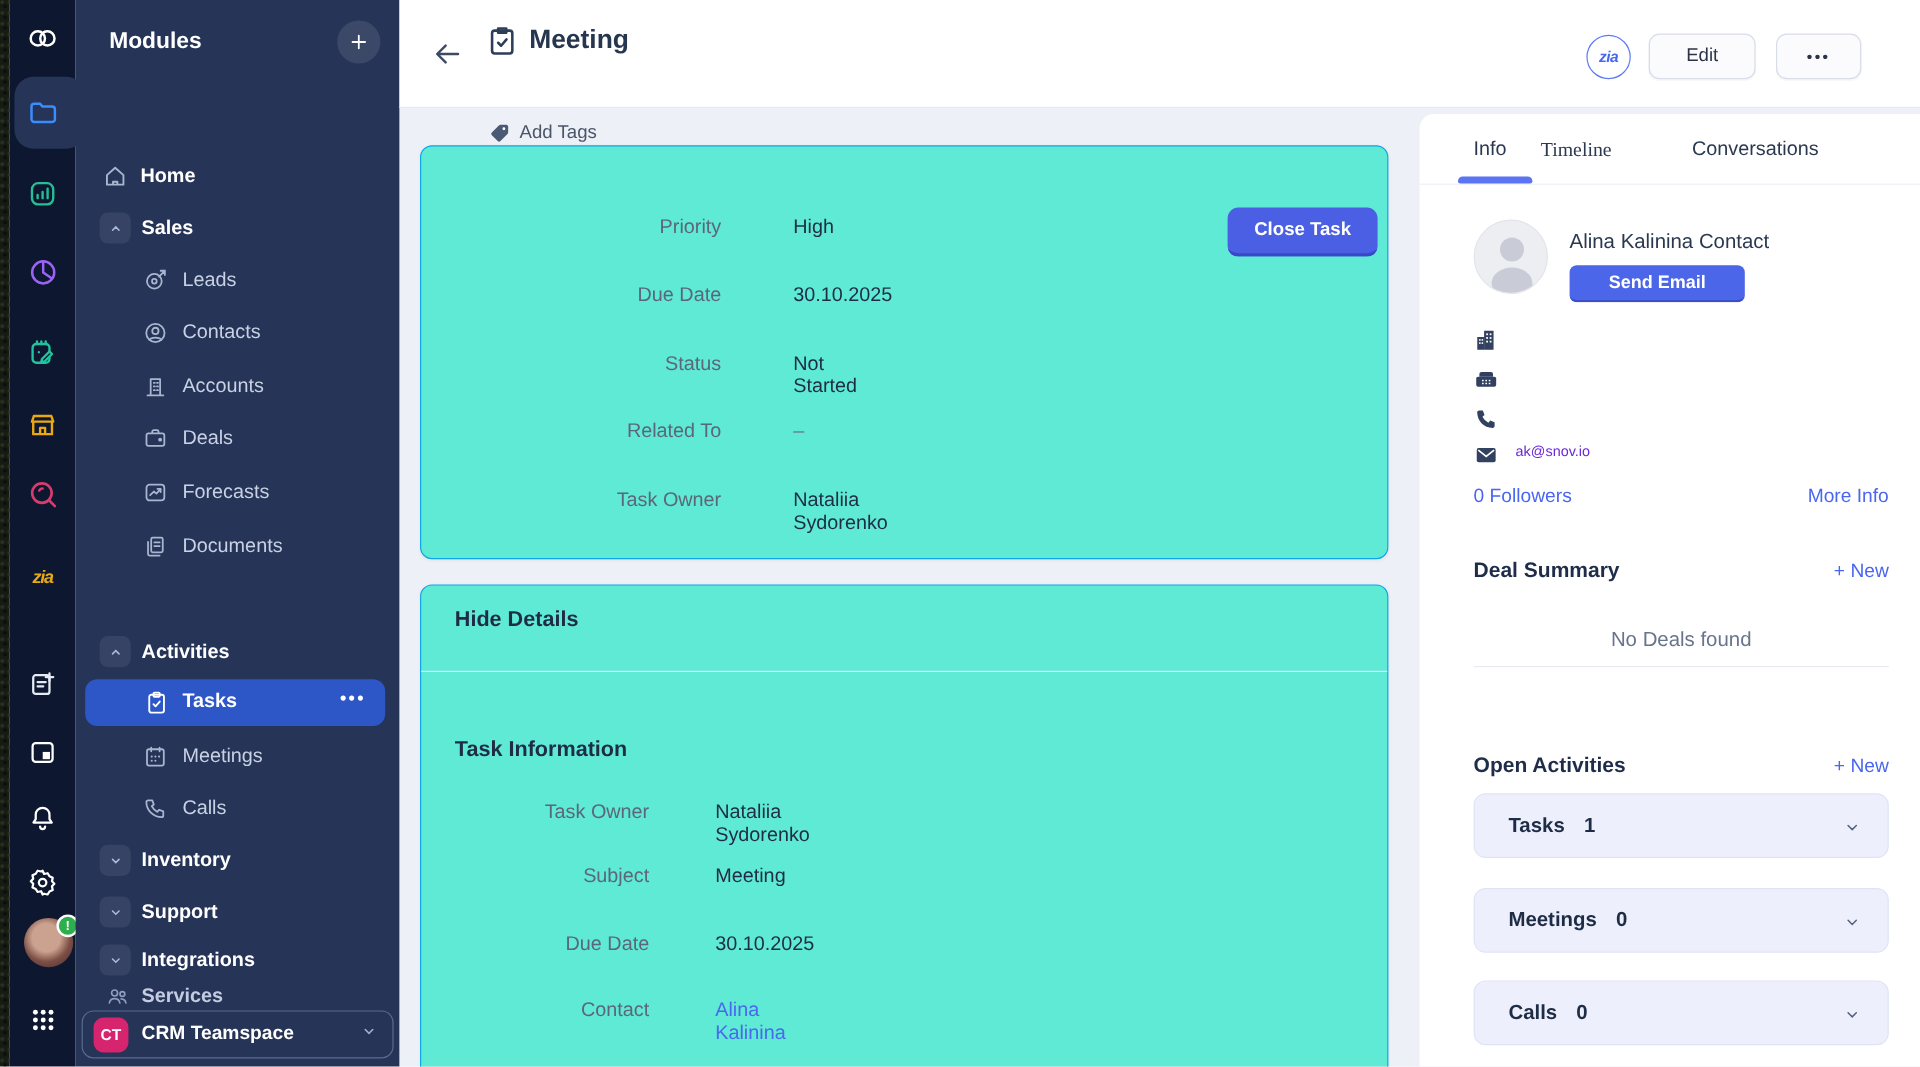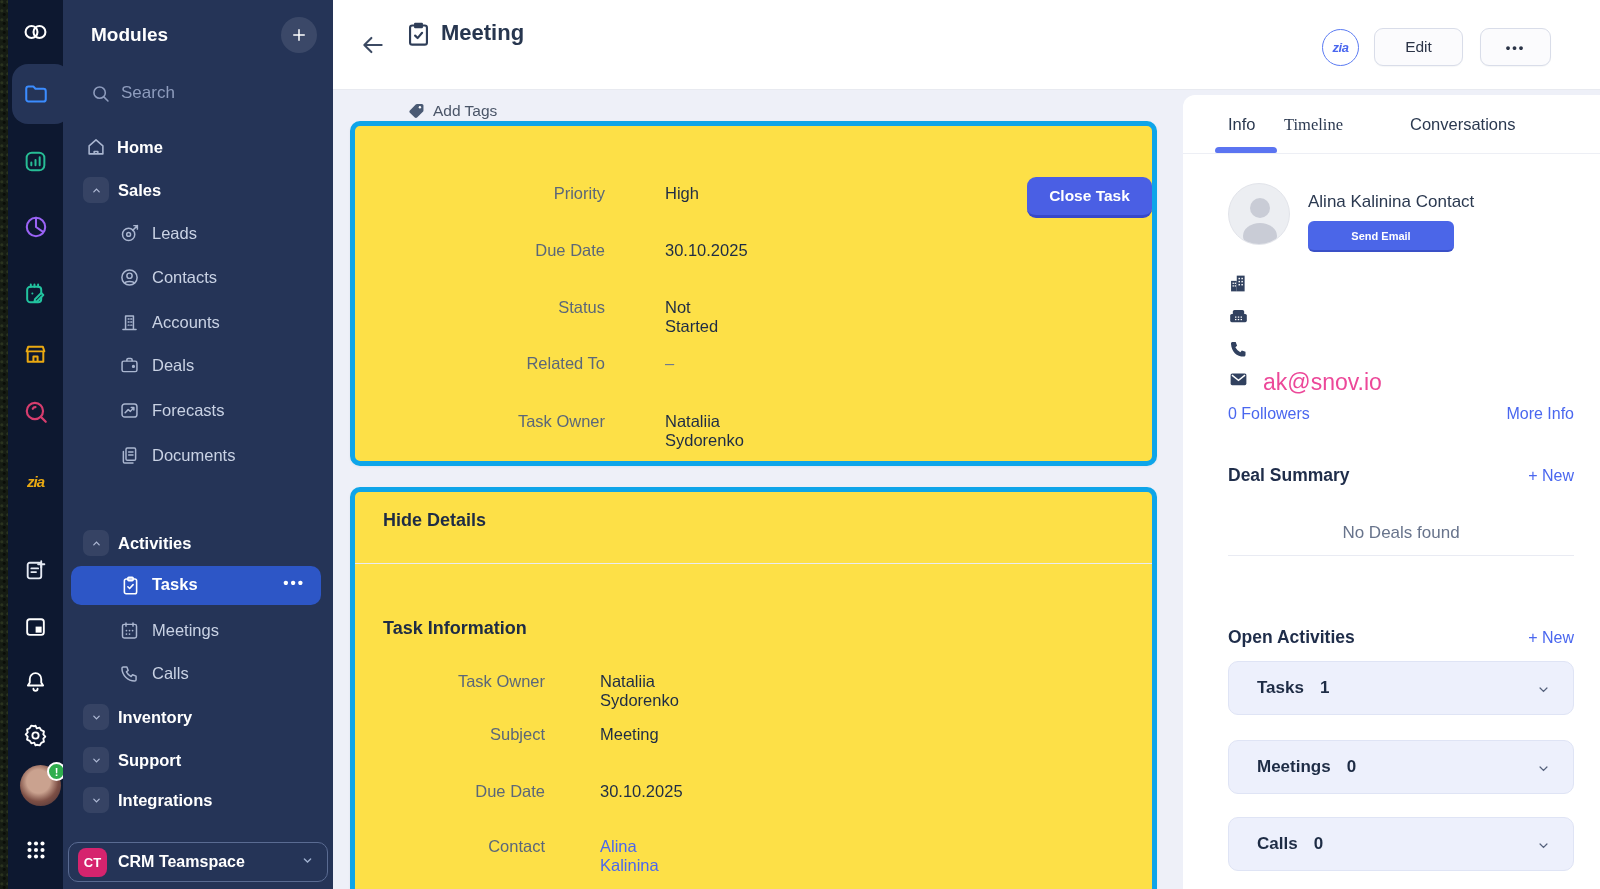--- a/index.html
+++ b/index.html
@@ -62,21 +62,21 @@
   .tagrow span { font-size:15.5px; color:#4a5568; }
   .zia-btn { position:absolute; left:989px; top:29px; width:37px; height:37px; border-radius:50%;
     border:1.6px solid #5c7cf3; background:#fff; color:#4a67ef; font-style:italic; font-weight:bold; font-size:13px;
     display:flex; align-items:center; justify-content:center; cursor:pointer; letter-spacing:-0.5px; }
   .btn { position:absolute; top:28px; height:38px; background:#fbfbfd; border:1px solid #d9dde9; border-radius:9px;
     font-size:15.5px; color:#2b3447; display:flex; align-items:center; justify-content:center; cursor:pointer;
     box-shadow:0 1px 1px rgba(25,39,80,0.04); }
   .btn-edit { left:1041px; width:89px; }
   .btn-more { left:1147px; width:71px; letter-spacing:2px; font-weight:bold; font-size:13px; }
 
-  .card { position:absolute; left:17px; width:807px; background:#fde047; border:5px solid #0ea5e9;
+  .card { position:absolute; left:17px; width:807px; background:#5eead4; border:1px solid #0ea5e9;
     border-radius:10px; box-shadow:0 1px 3px rgba(20,30,60,0.05); }
   .card1 { top:121px; height:345px; }
   .card2 { top:487px; height:460px; }
   .frow { position:absolute; height:22px; }
   .flabel { position:absolute; top:0; text-align:right; font-size:16.5px; color:#5b6779; }
   .fvalue { position:absolute; top:0; font-size:16.5px; color:#1e2c45; }
   .fvalue.link { color:#4a67ef; cursor:pointer; }
   .card1 .flabel { left:20px; width:230px; }
   .card1 .fvalue { left:310px; }
   .card2 .flabel { left:20px; width:170px; }
@@ -94,24 +94,24 @@
   .tab { position:absolute; top:20px; font-size:16.5px; color:#2b3950; cursor:pointer; }
   .tab.t0 { left:45px; font-weight:normal; }
   .tab.t1 { left:101px;font-family:Liberation Serif, serif; }
   .tab.t2 { left:227px; }
   .tab-underline { position:absolute; left:32px; top:52px; width:62px; height:6px; background:#5b74f1;
     border-radius:4px 4px 2px 2px; }
   .rp-avatar { position:absolute; left:45px; top:88px; width:62px; height:62px; border-radius:50%;
     background:#eceef2; border:1px solid #e2e4ea; overflow:hidden; }
   .rp-name { position:absolute; left:125px; top:97px; font-size:17px; color:#2b3950; }
   .send-email { position:absolute; left:125px; top:126px; width:146px; height:31px; background:#4b66e8;
-    border:none; border-bottom:2px solid #3a50c7; border-radius:6px; color:#fff; font-size:11px; font-weight:bold;
+    border:none; border-bottom:2px solid #3a50c7; border-radius:6px; color:#fff; font-size:15px; font-weight:bold;
     cursor:pointer; font-family:inherit; }
   .ci { position:absolute; left:45px; width:22px; height:22px; }
-  .rp-email { position:absolute; left:80px; top:274px; font-size:23px; color:#ec4899; cursor:pointer; }
+  .rp-email { position:absolute; left:80px; top:274px; font-size:12px; color:#6d28d9; cursor:pointer; }
   .rp-link { font-size:16px; color:#4a67ef; cursor:pointer; }
   .followers-row { position:absolute; left:45px; top:310px; width:346px; display:flex; justify-content:space-between; }
   .sec-row { position:absolute; left:45px; width:346px; display:flex; justify-content:space-between; align-items:baseline; }
   .sec-title { font-size:17.5px; font-weight:bold; color:#1f2d4a; }
   .no-deals { position:absolute; left:45px; top:428px; width:346px; text-align:center; font-size:17px; color:#68748c; }
   .rp-divider { position:absolute; left:45px; top:460px; width:346px; height:1px; background:#e9ebf3; }
   .acc { position:absolute; left:45px; width:346px; height:54px; background:#edf0fc; border:1px solid #dfe4f5;
     border-radius:10px; display:flex; align-items:center; cursor:pointer; }
   .acc .alabel { margin-left:28px; font-size:17px; font-weight:bold; color:#1e2c45; }
   .acc .acount { margin-left:16px; font-size:17px; font-weight:bold; color:#1e2c45; }
@@ -215,29 +215,20 @@
   </div>
 
   <div class="sidebar">
     <div class="sb-title">Modules</div>
     <div class="sb-add">
       <svg width="18" height="18" viewBox="0 0 24 24" fill="none" stroke="#fff" stroke-width="2" stroke-linecap="round">
           <path d="M12 5v14M5 12h14"></path>
         </svg>
     </div>
 
-    <div class="sb-search">
-      <span class="sicon2">
-        <svg width="21" height="21" viewBox="0 0 24 24" fill="none" stroke="#8e9cbd" stroke-width="1.8" stroke-linecap="round">
-            <circle cx="11" cy="11" r="6.5"></circle>
-            <path d="M15.8 15.8L20.5 20.5"></path>
-          </svg>
-      </span>
-      <span class="ph">Search</span>
-    </div>
 
     <div class="sb-row" style="top:133px">
       <span class="licon">
         <svg width="22" height="22" viewBox="0 0 24 24" fill="none" stroke="#aab6d0" stroke-width="1.7" stroke-linejoin="round">
             <path d="M4.5 10.8L12 4.2l7.5 6.6v8.7h-15v-8.7z"></path>
             <path d="M10 19.5v-2.6h4v2.6"></path>
           </svg>
       </span>
       <span class="hlabel">Home</span>
     </div>
@@ -370,20 +361,31 @@
       </span>
       <span class="glabel">Support</span>
     </div>
     <div class="sb-row" style="top:786px">
       <span class="chevbox">
         <svg width="13" height="13" viewBox="0 0 24 24" fill="none" stroke="#aeb9d4" stroke-width="2.4" stroke-linecap="round">
             <path d="M7 9.5l5 5 5-5"></path>
           </svg>
       </span>
       <span class="glabel">Integrations</span>
+    </div>
+    <div class="sb-row" style="top:816px">
+      <span class="sicon" style="left:24px">
+        <svg width="20" height="20" viewBox="0 0 24 24" fill="none" stroke="#8e9cbd" stroke-width="1.7" stroke-linecap="round">
+            <circle cx="9" cy="9" r="3"></circle>
+            <path d="M3.8 19c.4-3 2.8-4.4 5.2-4.4s4.8 1.4 5.2 4.4"></path>
+            <circle cx="16.8" cy="10" r="2.4"></circle>
+            <path d="M15.5 14.8c2.4.1 4.4 1.5 4.8 4.2"></path>
+          </svg>
+      </span>
+      <span class="glabel" style="left:55px;color:#c3cce0">Services</span>
     </div>
 
     <div class="teamspace">
       <span class="ct-badge">CT</span>
       <span class="ts-name">CRM Teamspace</span>
       <span class="ts-chev">
         <svg width="15" height="15" viewBox="0 0 24 24" fill="none" stroke="#9fb0cf" stroke-width="2.2" stroke-linecap="round">
             <path d="M7 9.5l5 5 5-5"></path>
           </svg>
       </span>

